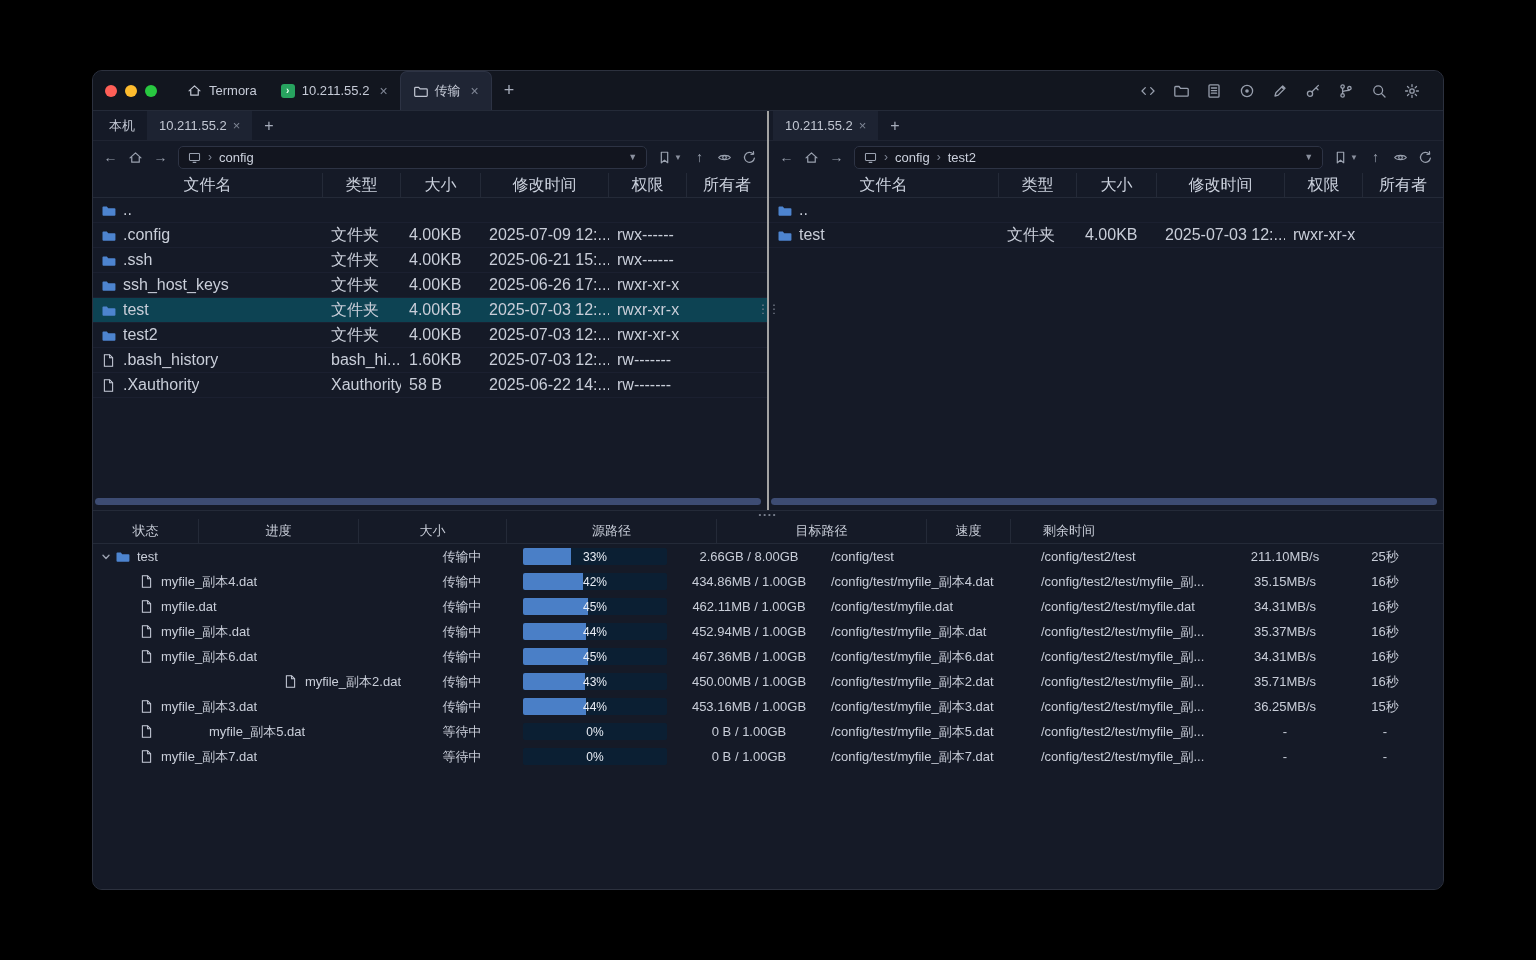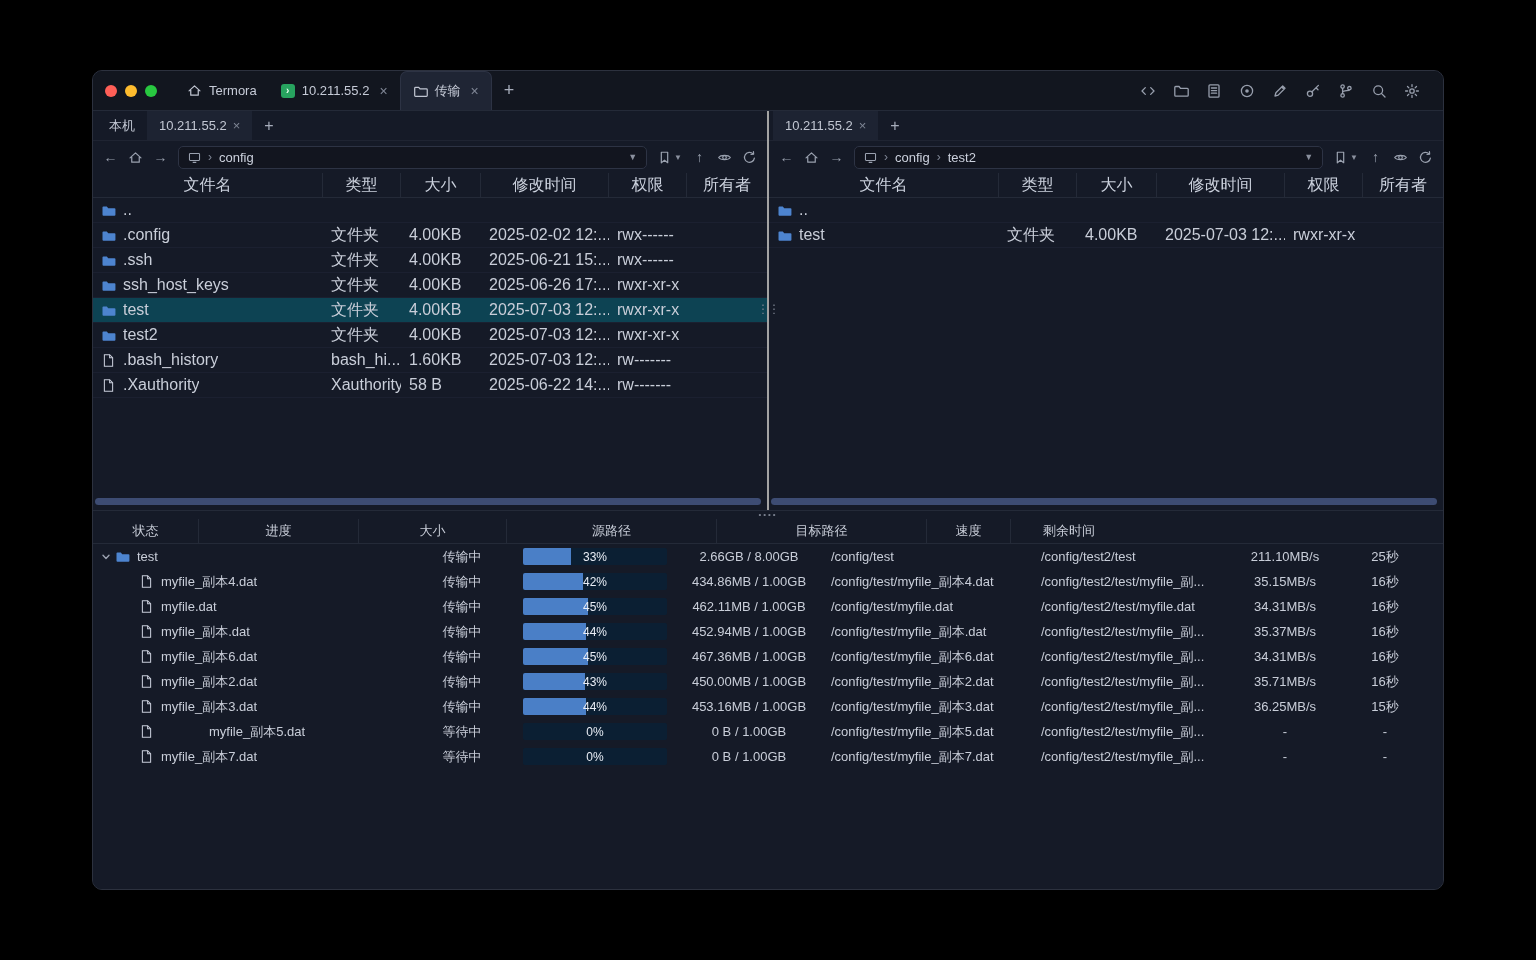--- a/index.html
+++ b/index.html
@@ -245,21 +245,21 @@
             </div>
             <div class="frow">
               <div class="fc fc0">
                 <svg class="fic" viewBox="0 0 16 16">
                   <path d="M1.6 4.6c0-.6.4-1 1-1h3.6l1.5 1.9h6.7c.6 0 1 .4 1 1v6c0 .6-.4 1-1 1H2.6c-.6 0-1-.4-1-1z" fill="#4d84cf"></path>
                 </svg>
                 <span class="nm">.config</span>
               </div>
               <div class="fc fc1">文件夹</div>
               <div class="fc fc2">4.00KB</div>
-              <div class="fc fc3">2025-02-02 12:...</div>
+              <div class="fc fc3">2025-07-09 12:...</div>
               <div class="fc fc4">rwx------</div>
               <div class="fc fc5"></div>
             </div>
             <div class="frow">
               <div class="fc fc0">
                 <svg class="fic" viewBox="0 0 16 16">
                   <path d="M1.6 4.6c0-.6.4-1 1-1h3.6l1.5 1.9h6.7c.6 0 1 .4 1 1v6c0 .6-.4 1-1 1H2.6c-.6 0-1-.4-1-1z" fill="#4d84cf"></path>
                 </svg>
                 <span class="nm">.ssh</span>
               </div>
@@ -554,21 +554,21 @@
               <span class="plabel">45%</span>
             </div>
           </div>
           <div class="tc tc3">467.36MB / 1.00GB</div>
           <div class="tc tc4">/config/test/myfile_副本6.dat</div>
           <div class="tc tc5">/config/test2/test/myfile_副...</div>
           <div class="tc tc6">34.31MB/s</div>
           <div class="tc tc7">16秒</div>
         </div>
         <div class="trow">
-          <div class="tc tc0" style="padding-left: 46px;">
+          <div class="tc tc0" style="padding-left: 46px; justify-content: flex-end;">
             <svg class="fic" viewBox="0 0 16 16">
               <path d="M3.6 1.8h5.6l3.2 3.2v9.2H3.6z" fill="none" stroke="#c9cedb" stroke-width="1.1"></path>
               <path d="M9.2 1.8v3.2h3.2" fill="none" stroke="#c9cedb" stroke-width="1.1"></path>
             </svg>
             <span class="nm">myfile_副本2.dat</span>
           </div>
           <div class="tc tc1">传输中</div>
           <div class="tc tc2">
             <div class="ptrack">
               <div class="pfill" style="width: 43%;"></div>

